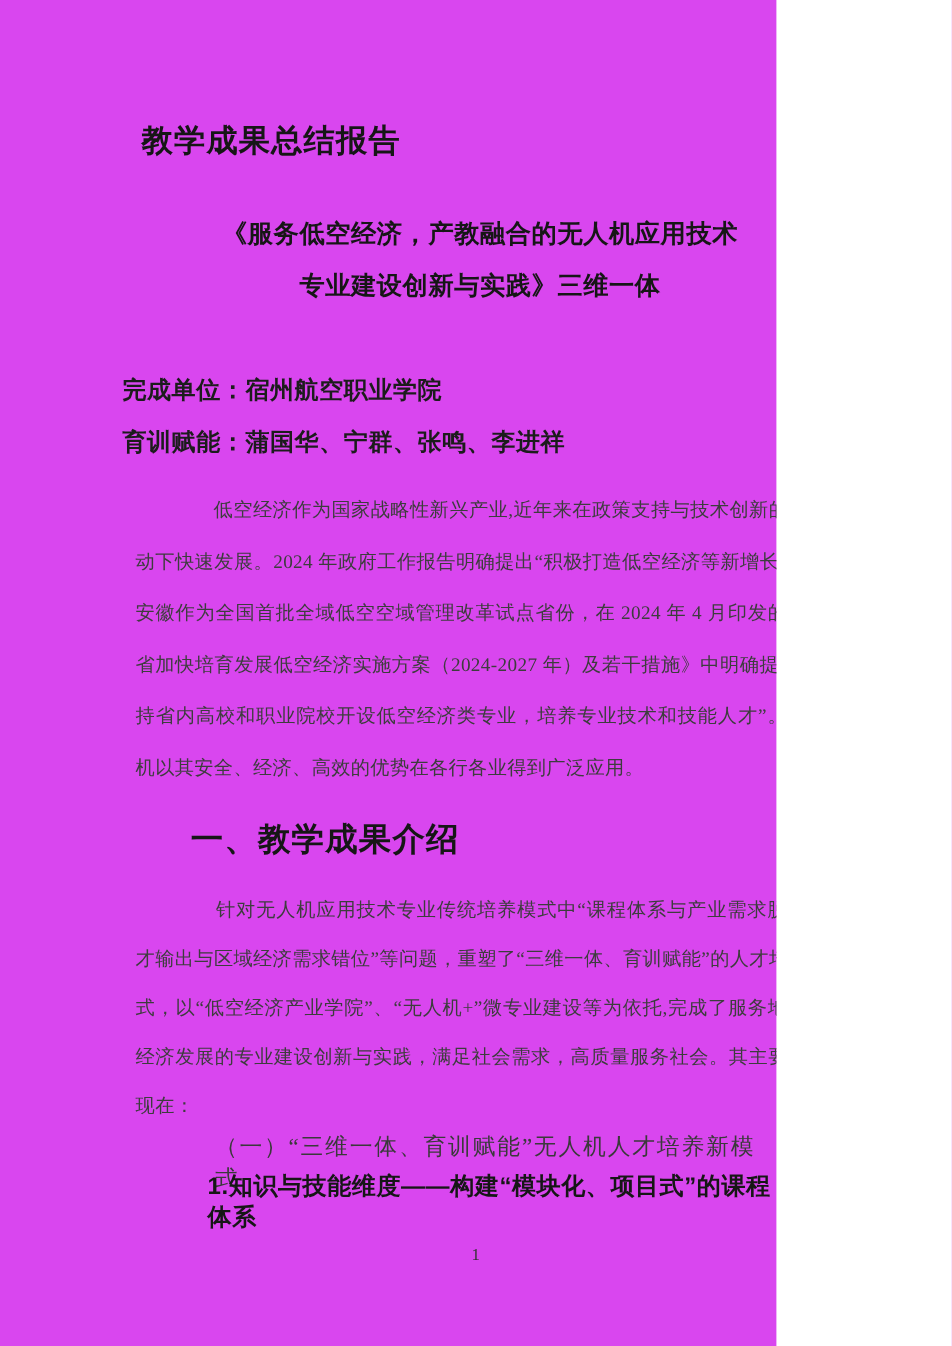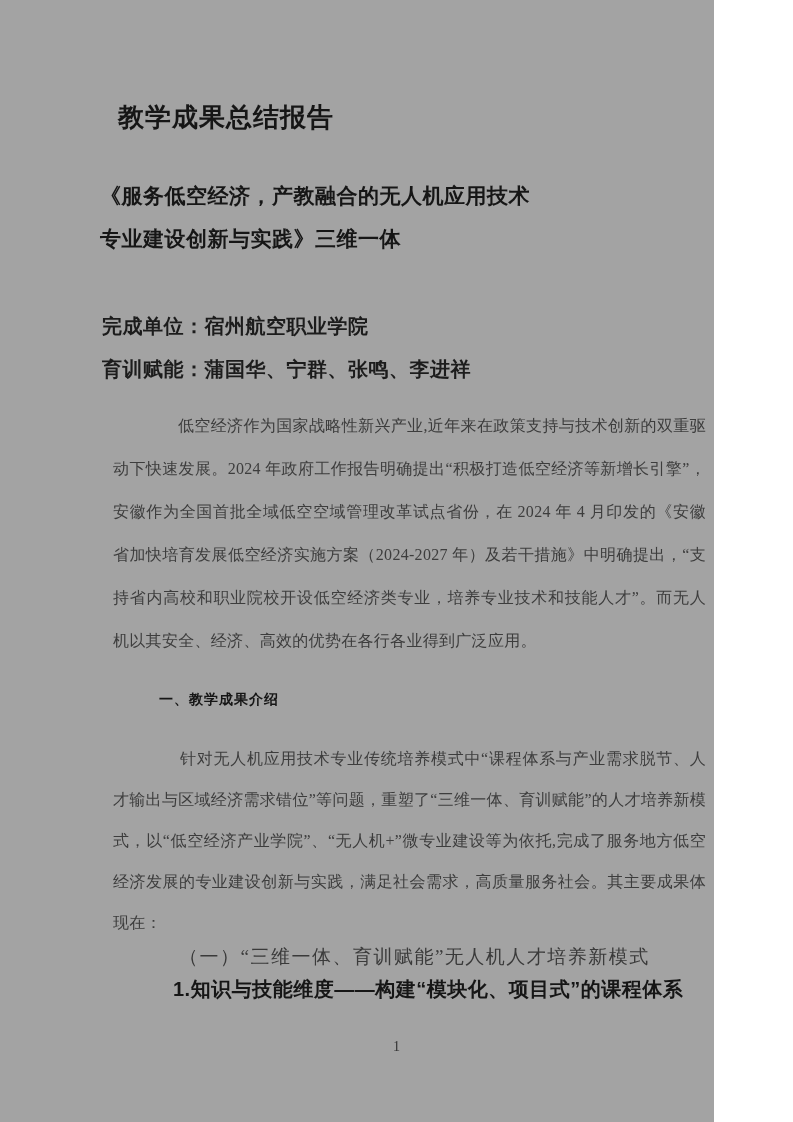--- a/index.html
+++ b/index.html
@@ -1,41 +1,41 @@
 <!DOCTYPE html>
 <html lang="zh"><head>
 <meta charset="utf-8">
 <style>
   html, body { margin: 0; padding: 0; background: #ffffff; }
   .page {
     position: relative;
-    width: 714px;
+    width: 647px;
     height: 1122px;
-    background: #a3a3a3;
+    background: #d946ef;
     overflow: hidden;
     font-family: "Liberation Serif", serif;
   }
   .doc-title {
     position: absolute;
     left: 118px;
     top: 100px;
     margin: 0;
     font-family: "Liberation Sans", sans-serif;
     font-weight: 700;
     font-size: 26px;
     line-height: 34px;
     letter-spacing: 1px;
     color: #161616;
   }
   .report-title {
     position: absolute;
     left: 100px;
     top: 174px;
     width: 600px;
-    text-align: left;
+    text-align: center;
     font-family: "Liberation Sans", sans-serif;
     font-weight: 700;
     font-size: 21px;
     line-height: 43px;
     letter-spacing: 0.5px;
     color: #161616;
   }
   .meta-line {
     position: absolute;
     left: 102px;
@@ -71,21 +71,21 @@
     line-height: 41px;
     text-indent: 67px;
   }
   .sec-heading {
     position: absolute;
     left: 159px;
     top: 686px;
     margin: 0;
     font-family: "Liberation Sans", sans-serif;
     font-weight: 700;
-    font-size: 14px;
+    font-size: 27px;
     line-height: 26px;
     letter-spacing: 1px;
     color: #161616;
   }
   .subheading-kai {
     position: absolute;
     left: 168px;
     top: 933px;
     margin: 11px;
     font-family: "Liberation Serif", serif;

